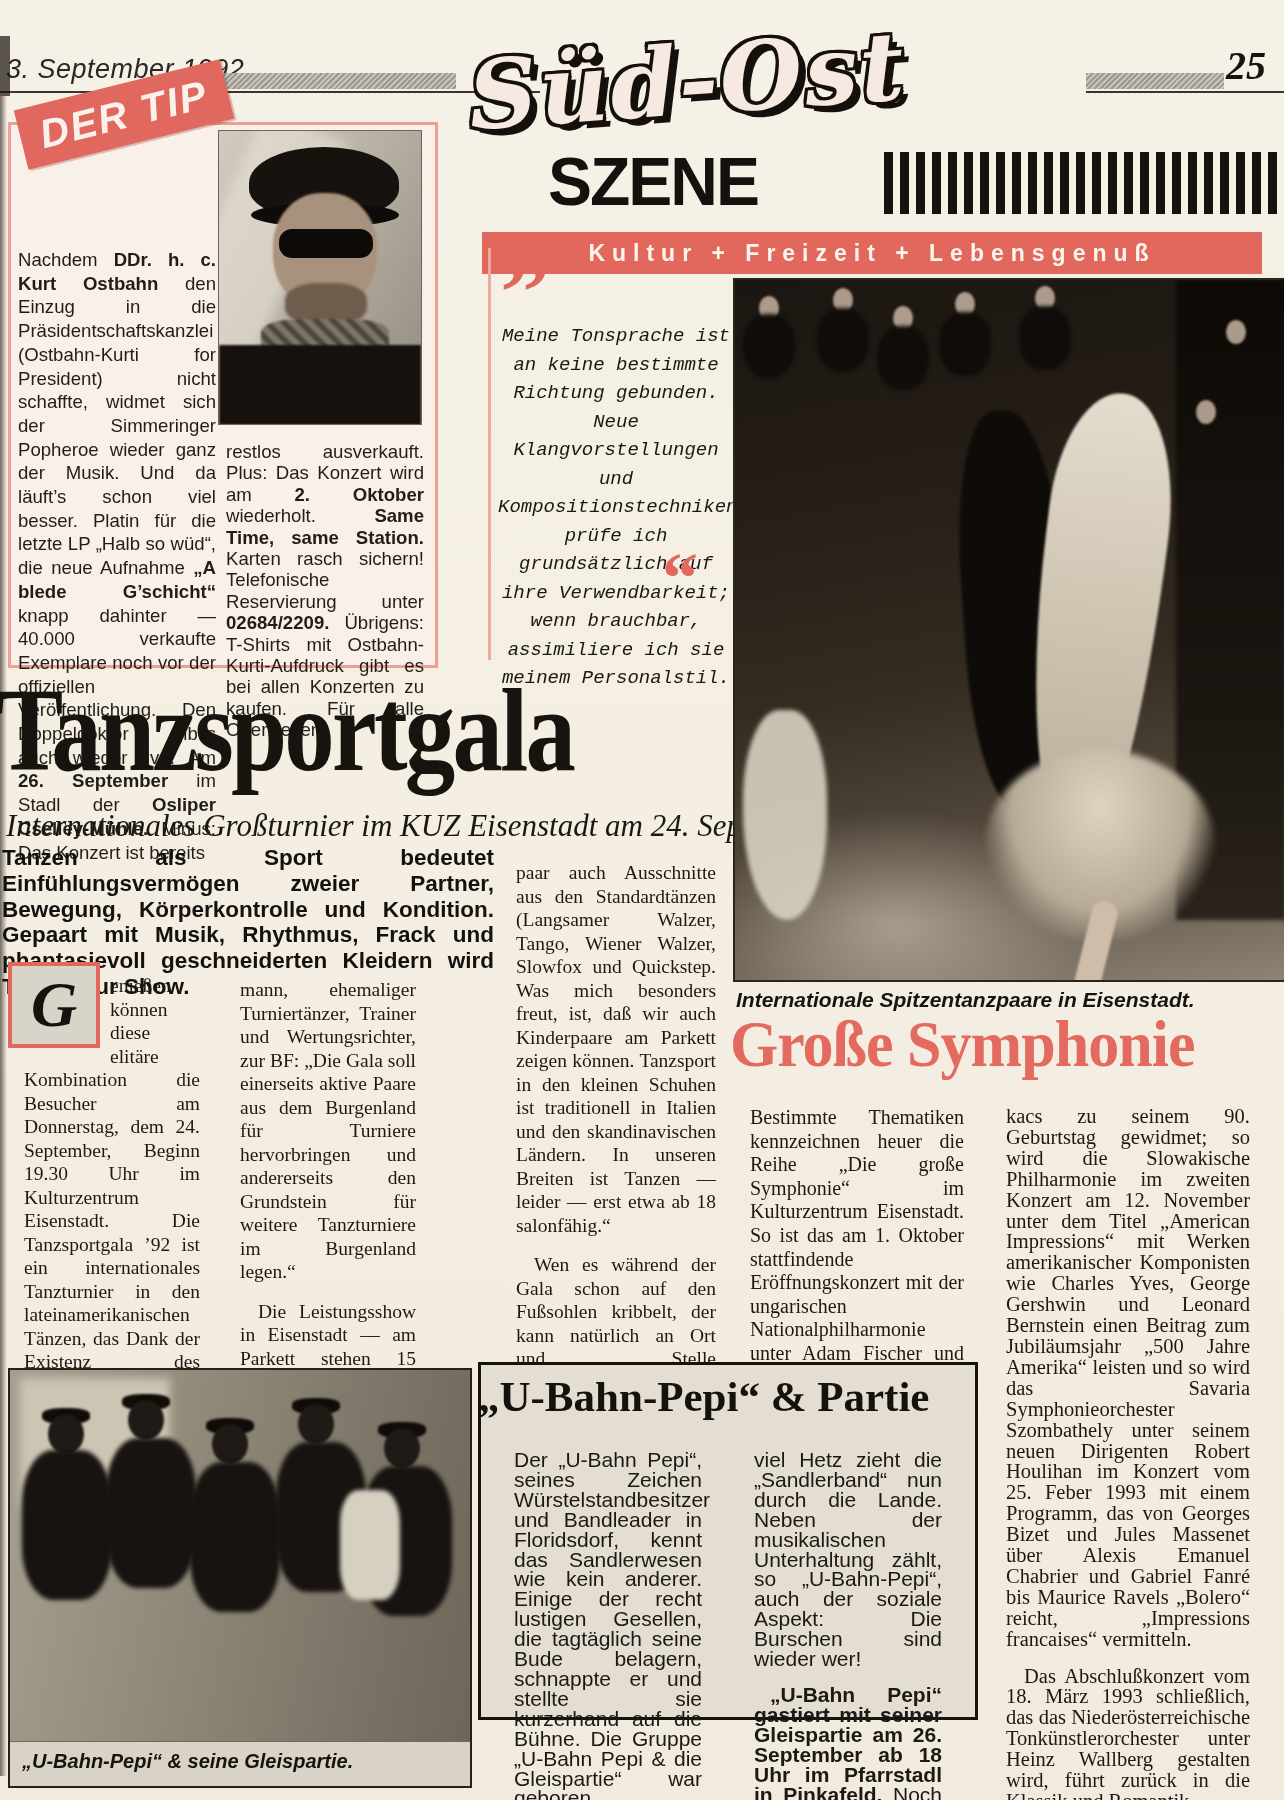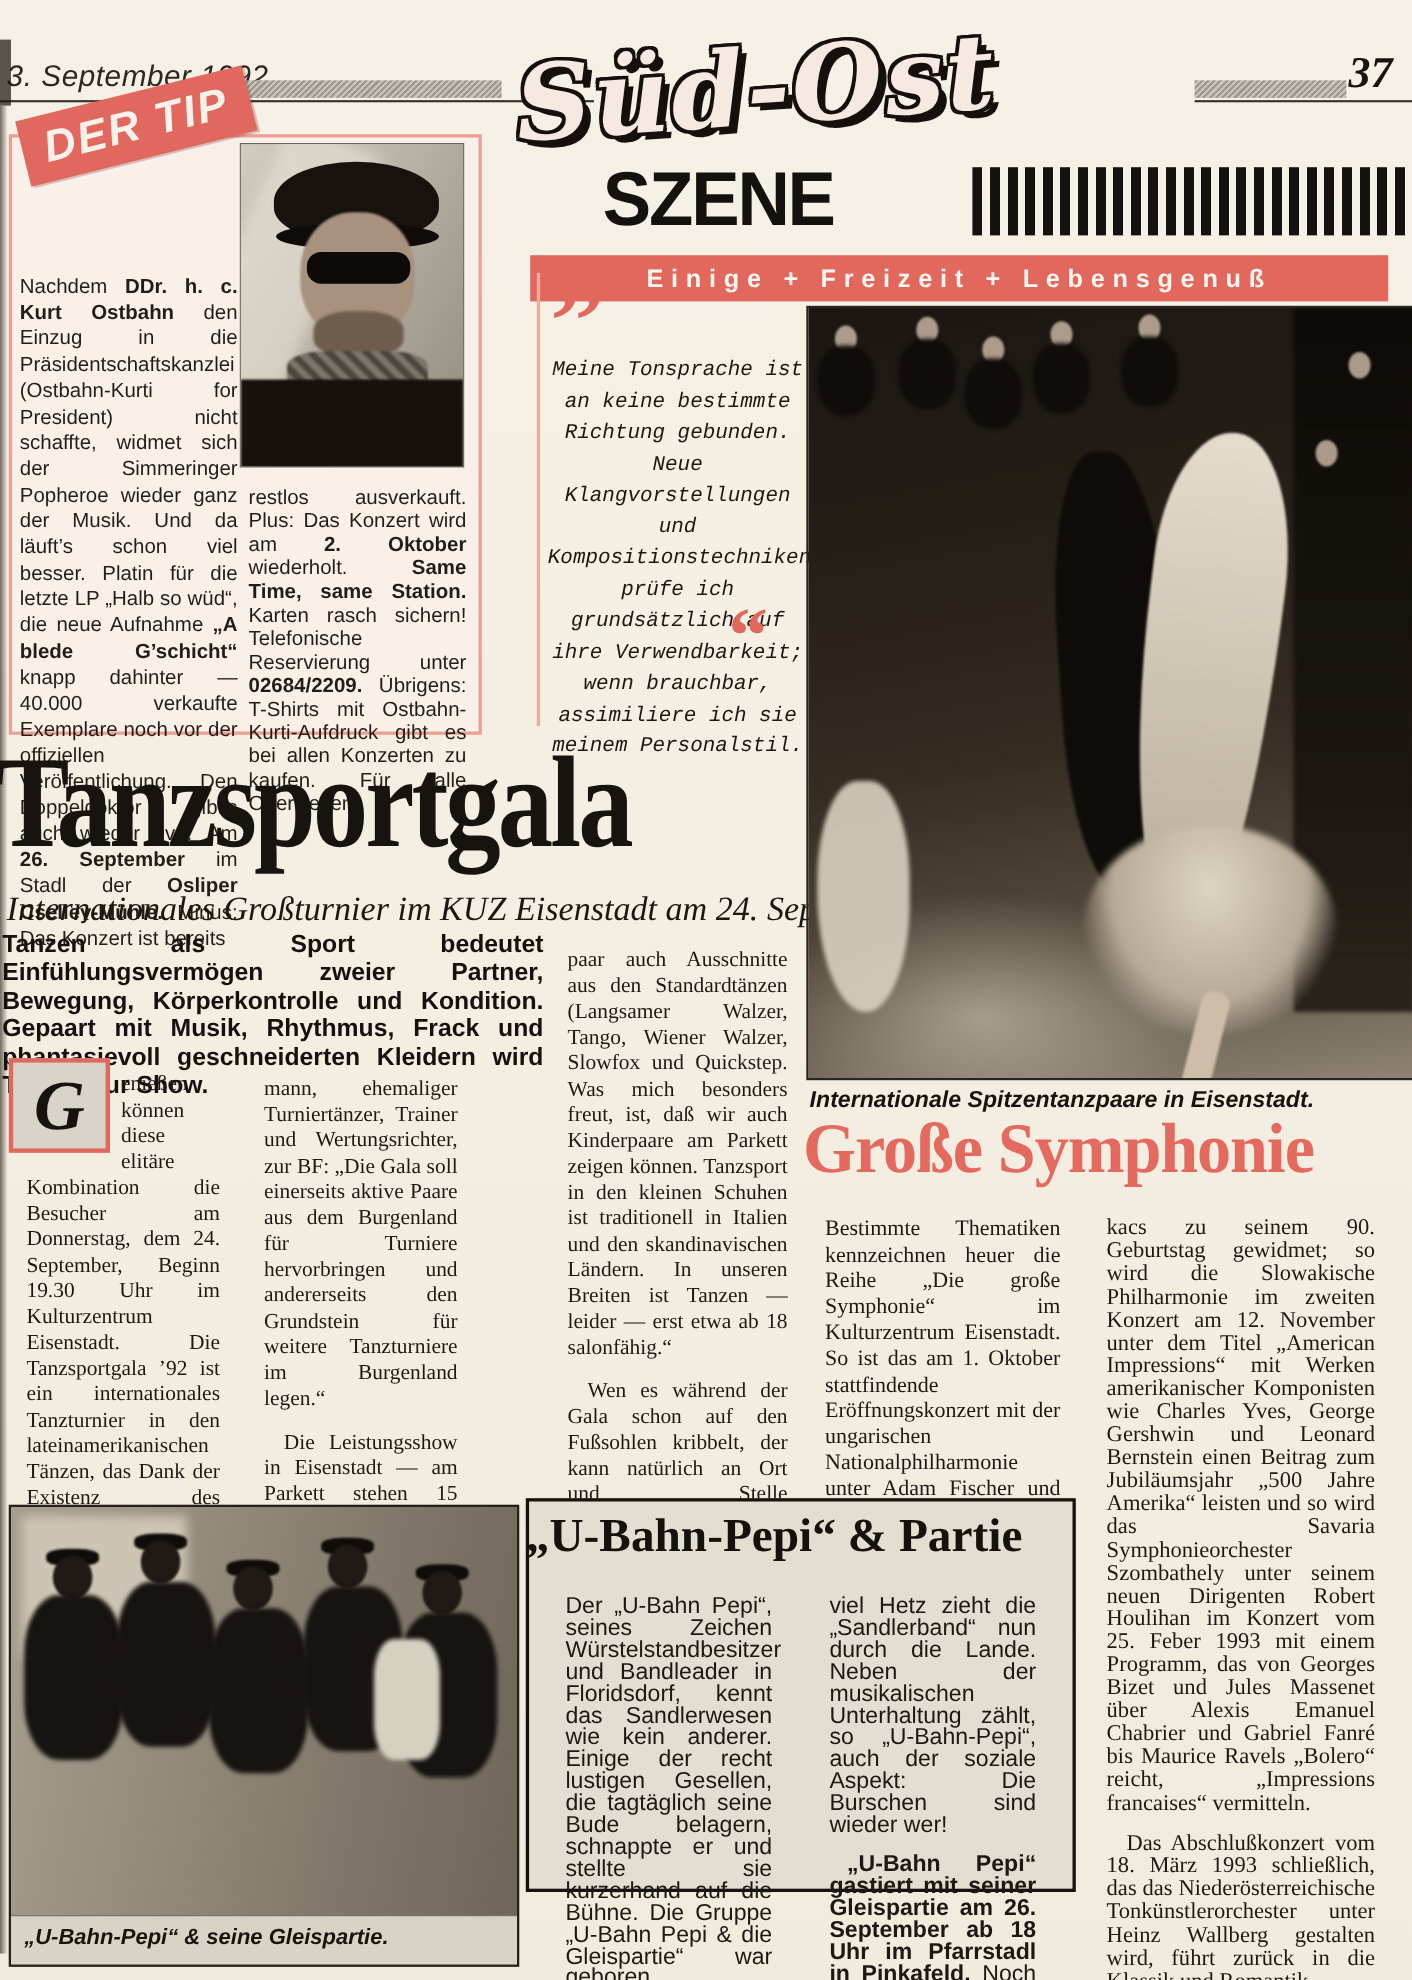--- a/index.html
+++ b/index.html
@@ -114,26 +114,26 @@
 </head>
 <body>
 
 <div id="page">
 
   <div class="abs date">3. September 1992</div>
   <div class="abs hatch" style="left:168px;width:288px;"></div>
   <div class="abs hatch" style="left:1086px;width:138px;"></div>
   <div class="abs hrule" style="left:0;width:540px;"></div>
   <div class="abs hrule" style="left:1086px;width:198px;"></div>
-  <div class="abs pageno">37</div>
+  <div class="abs pageno">25</div>
 
   <div class="abs script">Süd-Ost</div>
   <div class="abs szene">SZENE</div>
   <div class="abs bars"></div>
-  <div class="abs band">Einige + Freizeit + Lebensgenuß</div>
+  <div class="abs band">Kultur + Freizeit + Lebensgenuß</div>
 
   <div class="abs tipbox"></div>
   <div class="abs pt">
     <div class="streak"></div>
     <div class="cap"></div>
     <div class="brim"></div>
     <div class="face"></div>
     <div class="glasses"></div>
     <div class="beard"></div>
     <div class="bandana"></div>

